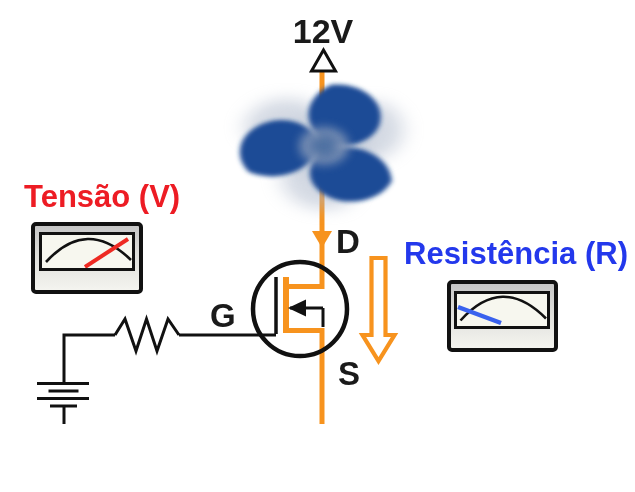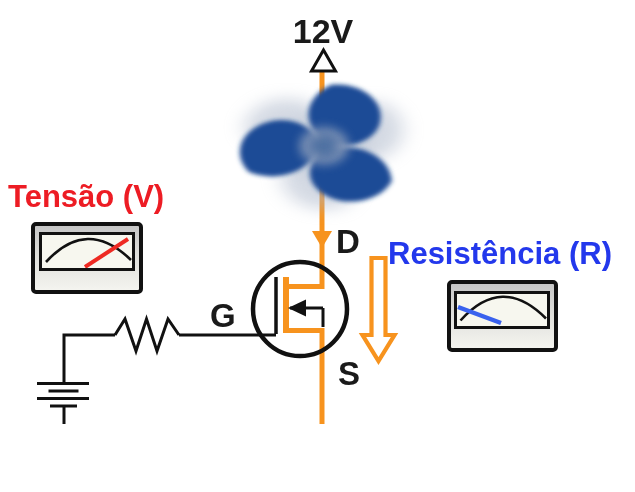--- a/index.html
+++ b/index.html
@@ -6,22 +6,22 @@
   .stage {
     position:relative; width:635px; height:424px; background:#ffffff;
     overflow:hidden; font-family:"Liberation Sans", sans-serif;
   }
   .art { position:absolute; left:0; top:0; width:635px; height:492px; }
   .label { position:absolute; font-weight:600; color:#1a1a1a; line-height:1; white-space:nowrap; }
   .l-12v     { left:323px; top:14px;  transform:translateX(-50%); font-size:34px; }
   .l-d       { left:336px; top:225px; font-size:33px; }
   .l-g       { left:210px; top:299px; font-size:33px; }
   .l-s       { left:338px; top:357px; font-size:33px; }
-  .l-tensao  { left:8px;  top:181px; font-size:31px; color:#ed1c24; }
-  .l-resist  { left:388px; top:238px; font-size:31px; color:#2338ec; }
+  .l-tensao  { left:24px;  top:181px; font-size:31px; color:#ed1c24; }
+  .l-resist  { left:404px; top:238px; font-size:31px; color:#2338ec; }
   .meter {
     position:absolute; box-sizing:border-box;
     border:4px solid #111; border-radius:5px;
     background:linear-gradient(180deg,#c6c6c6 0%, #dfdfdb 45%, #f4f4ef 100%);
   }
   .meter-v { left:31px;  top:222px; width:112px; height:72px; }
   .meter-r { left:447px; top:280px; width:111px; height:72px; }
   .meter-face {
     position:absolute; box-sizing:border-box;
     border:3px solid #111; background:#f7f7ef;

